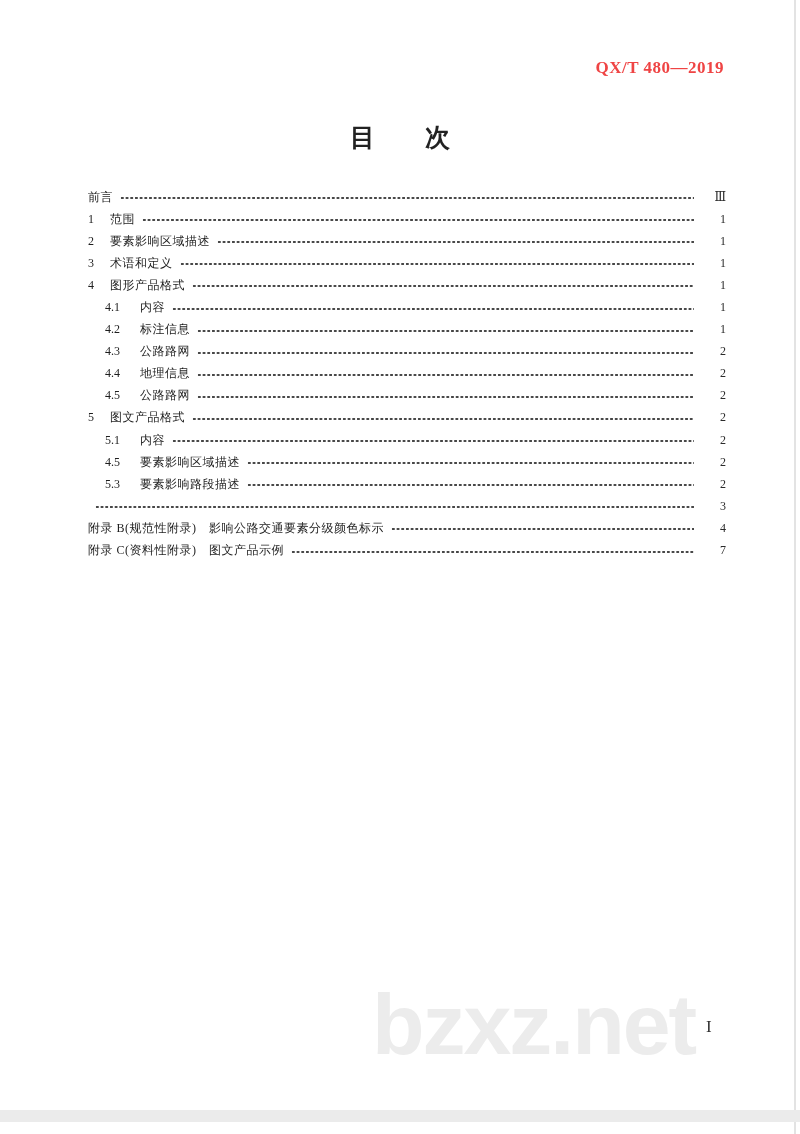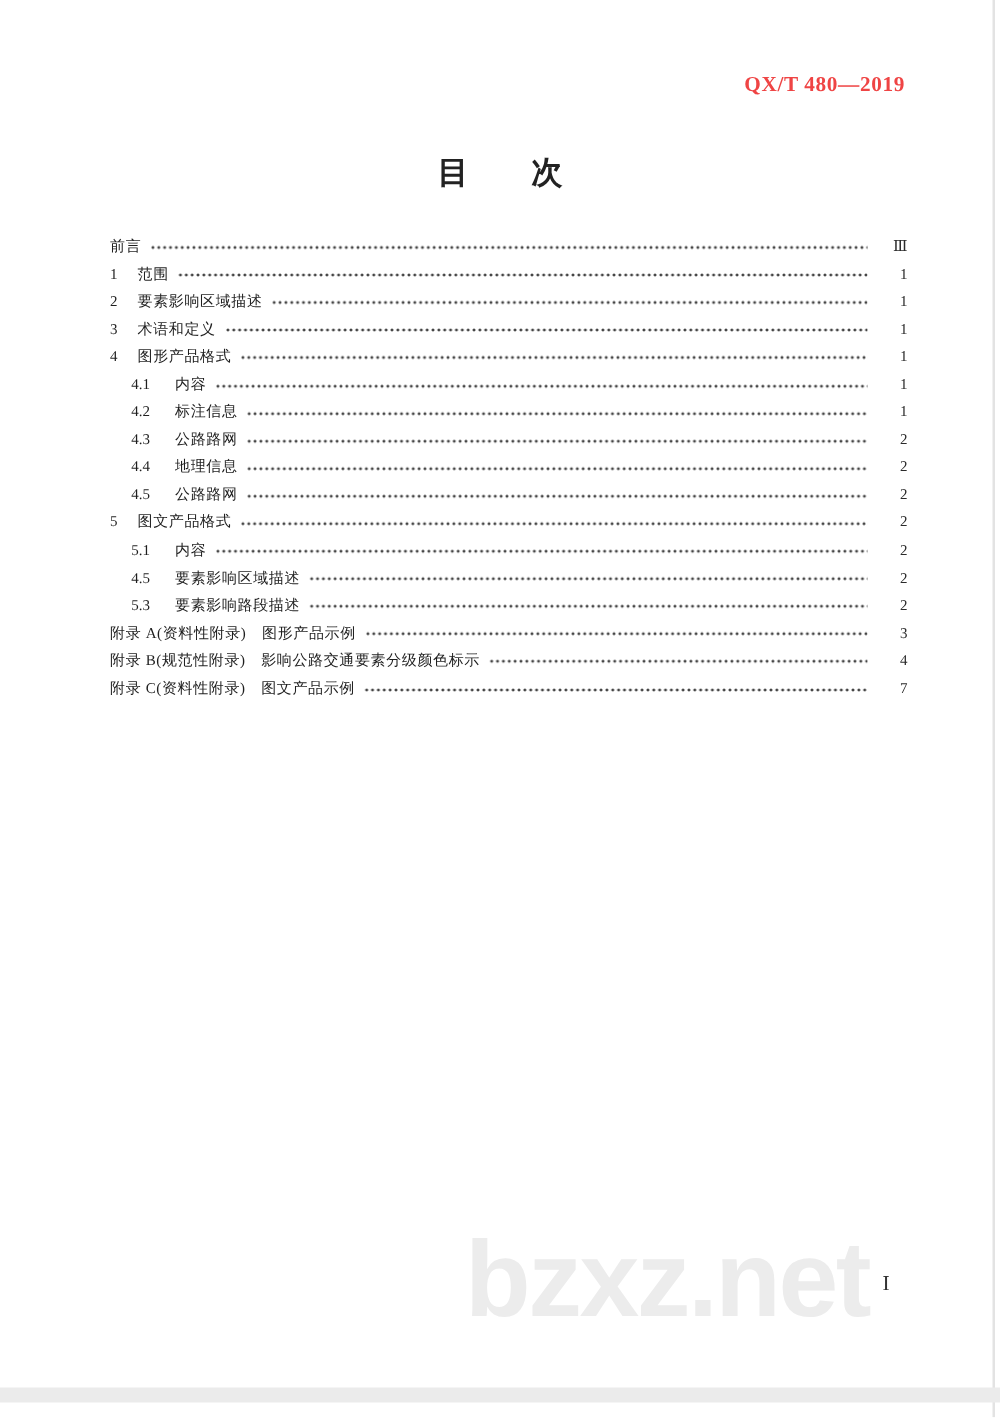--- a/index.html
+++ b/index.html
@@ -208,21 +208,20 @@
         <span class="dots"></span>
         <span class="pg">2</span>
       </div>
       <div class="toc-row lvl1">
         <span class="num">5.3</span>
         <span class="label">要素影响路段描述</span>
         <span class="dots"></span>
         <span class="pg">2</span>
       </div>
       <div class="toc-row">
-        <span class="label">附录 A(资料性附录)　图形产品示例</span>
         <span class="dots"></span>
         <span class="pg">3</span>
       </div>
       <div class="toc-row">
         <span class="label">附录 B(规范性附录)　影响公路交通要素分级颜色标示</span>
         <span class="dots"></span>
         <span class="pg">4</span>
       </div>
       <div class="toc-row">
         <span class="label">附录 C(资料性附录)　图文产品示例</span>

